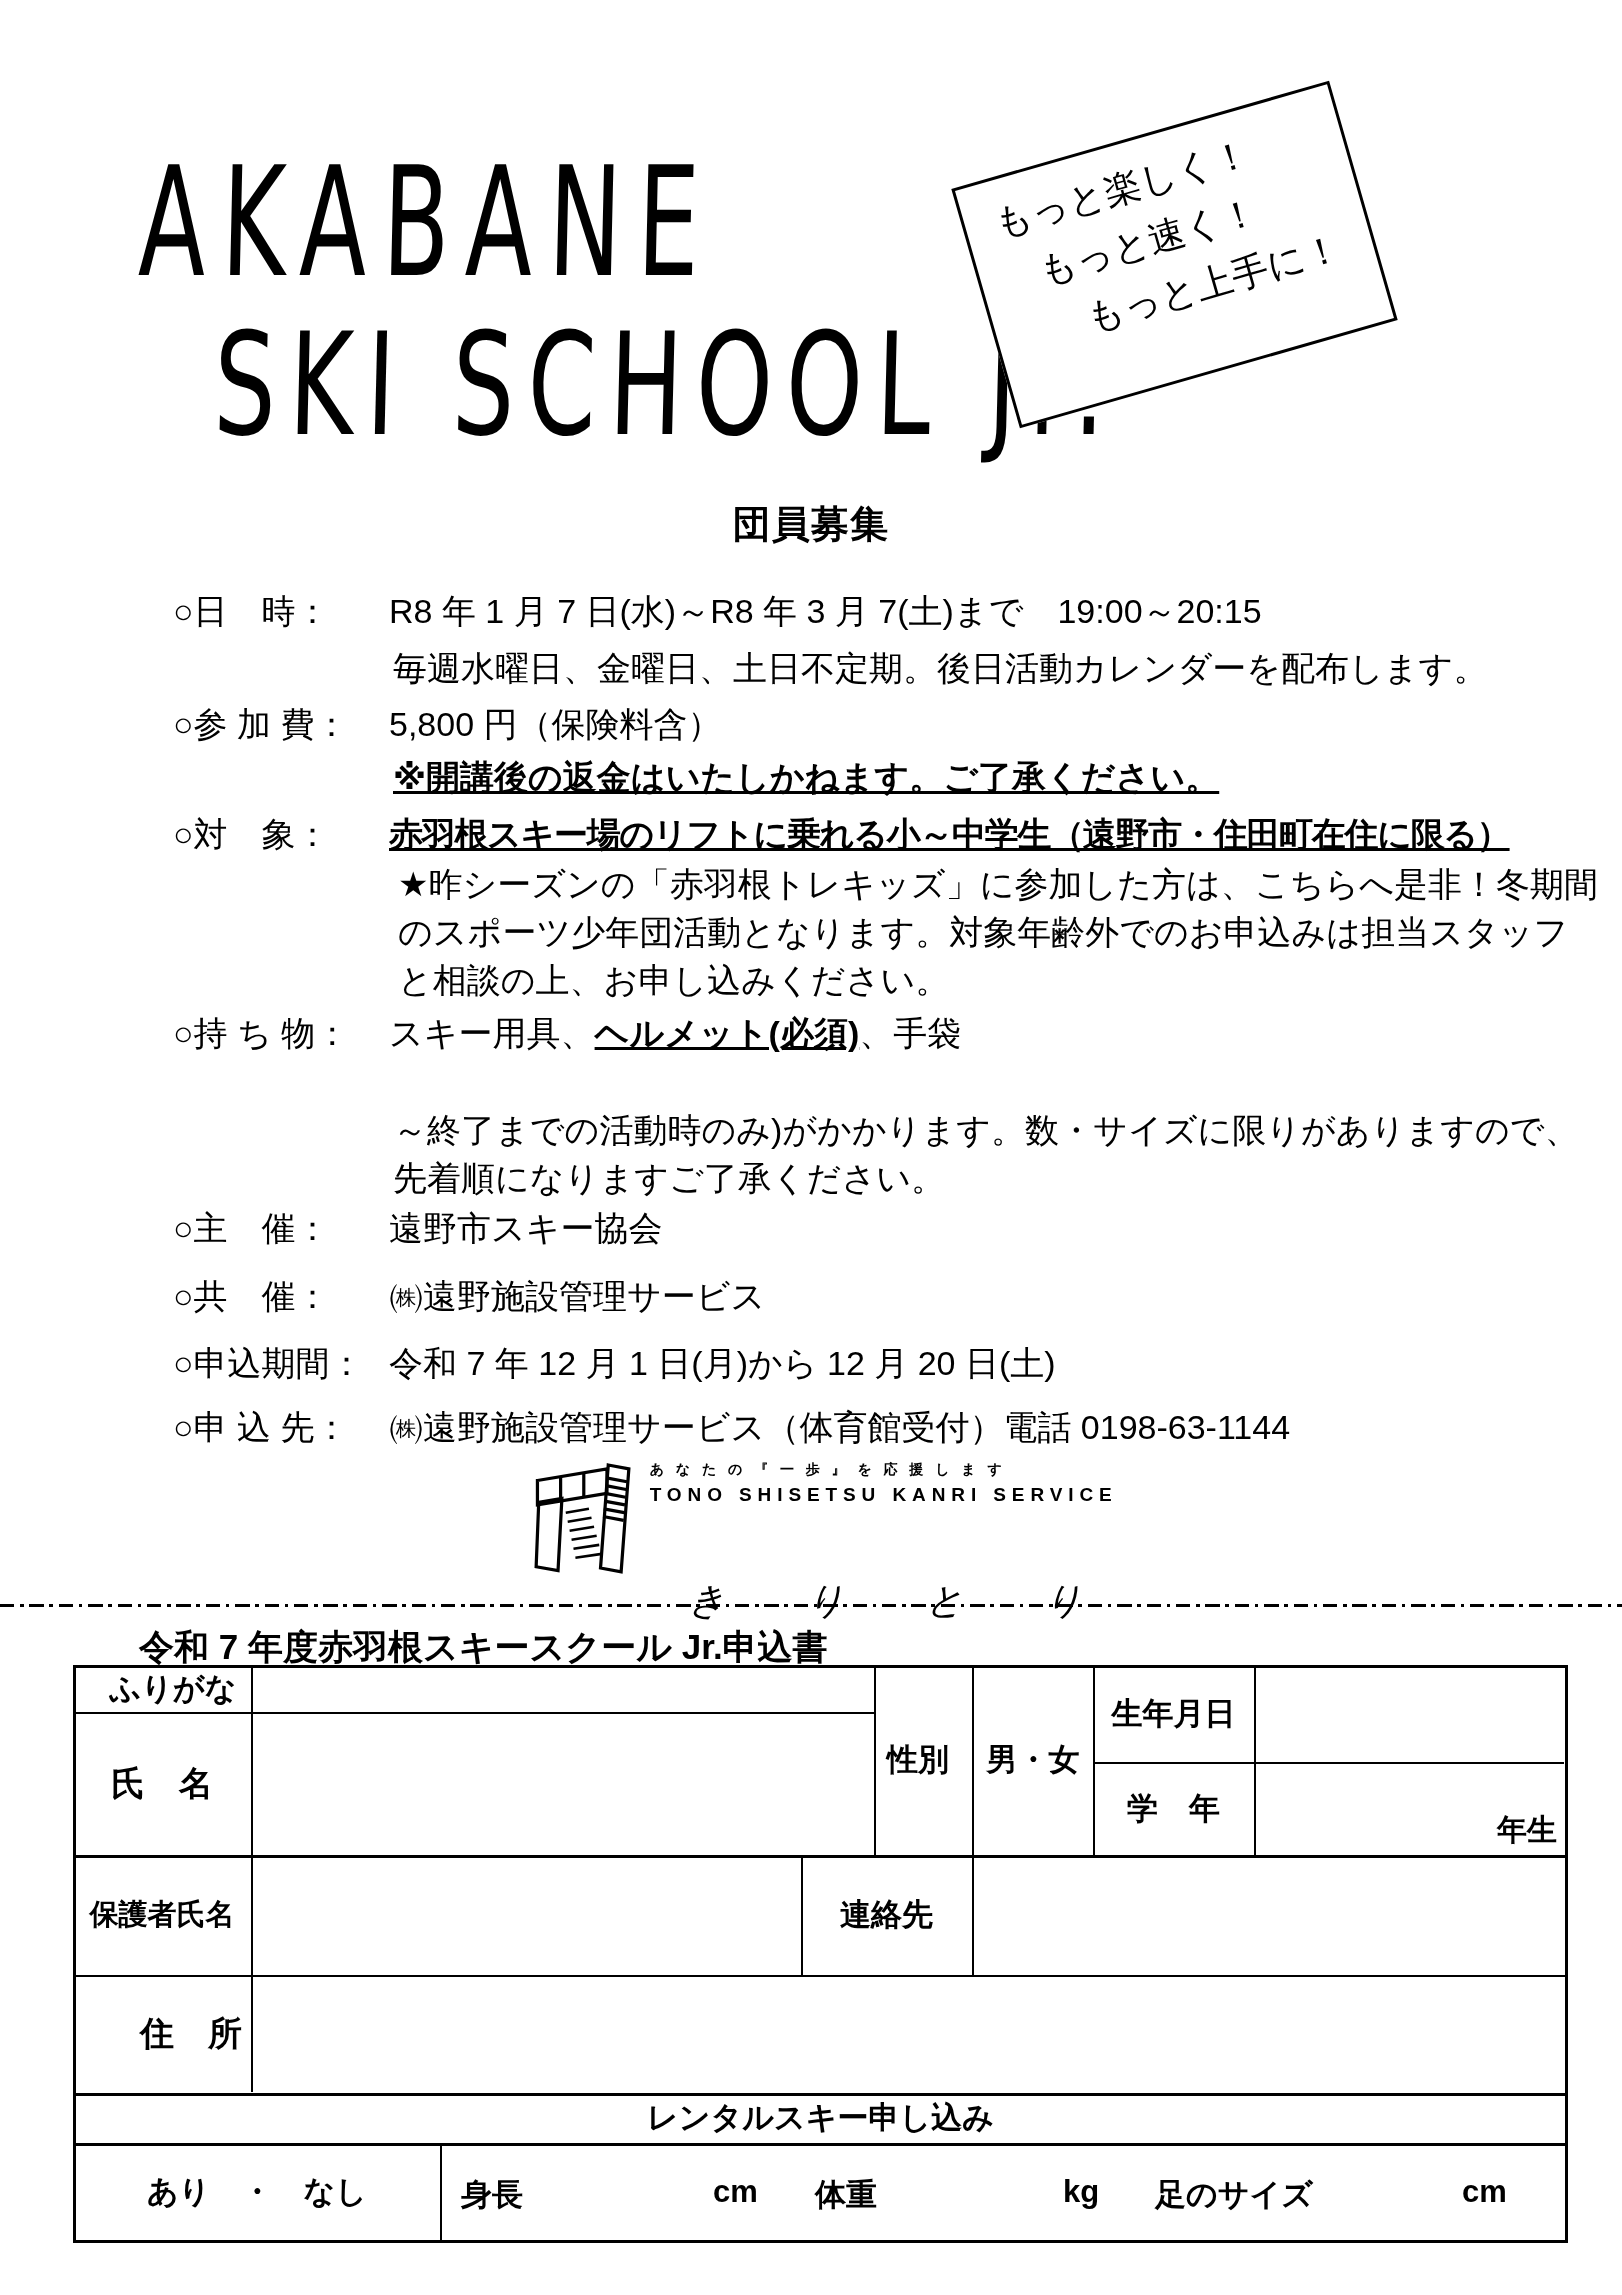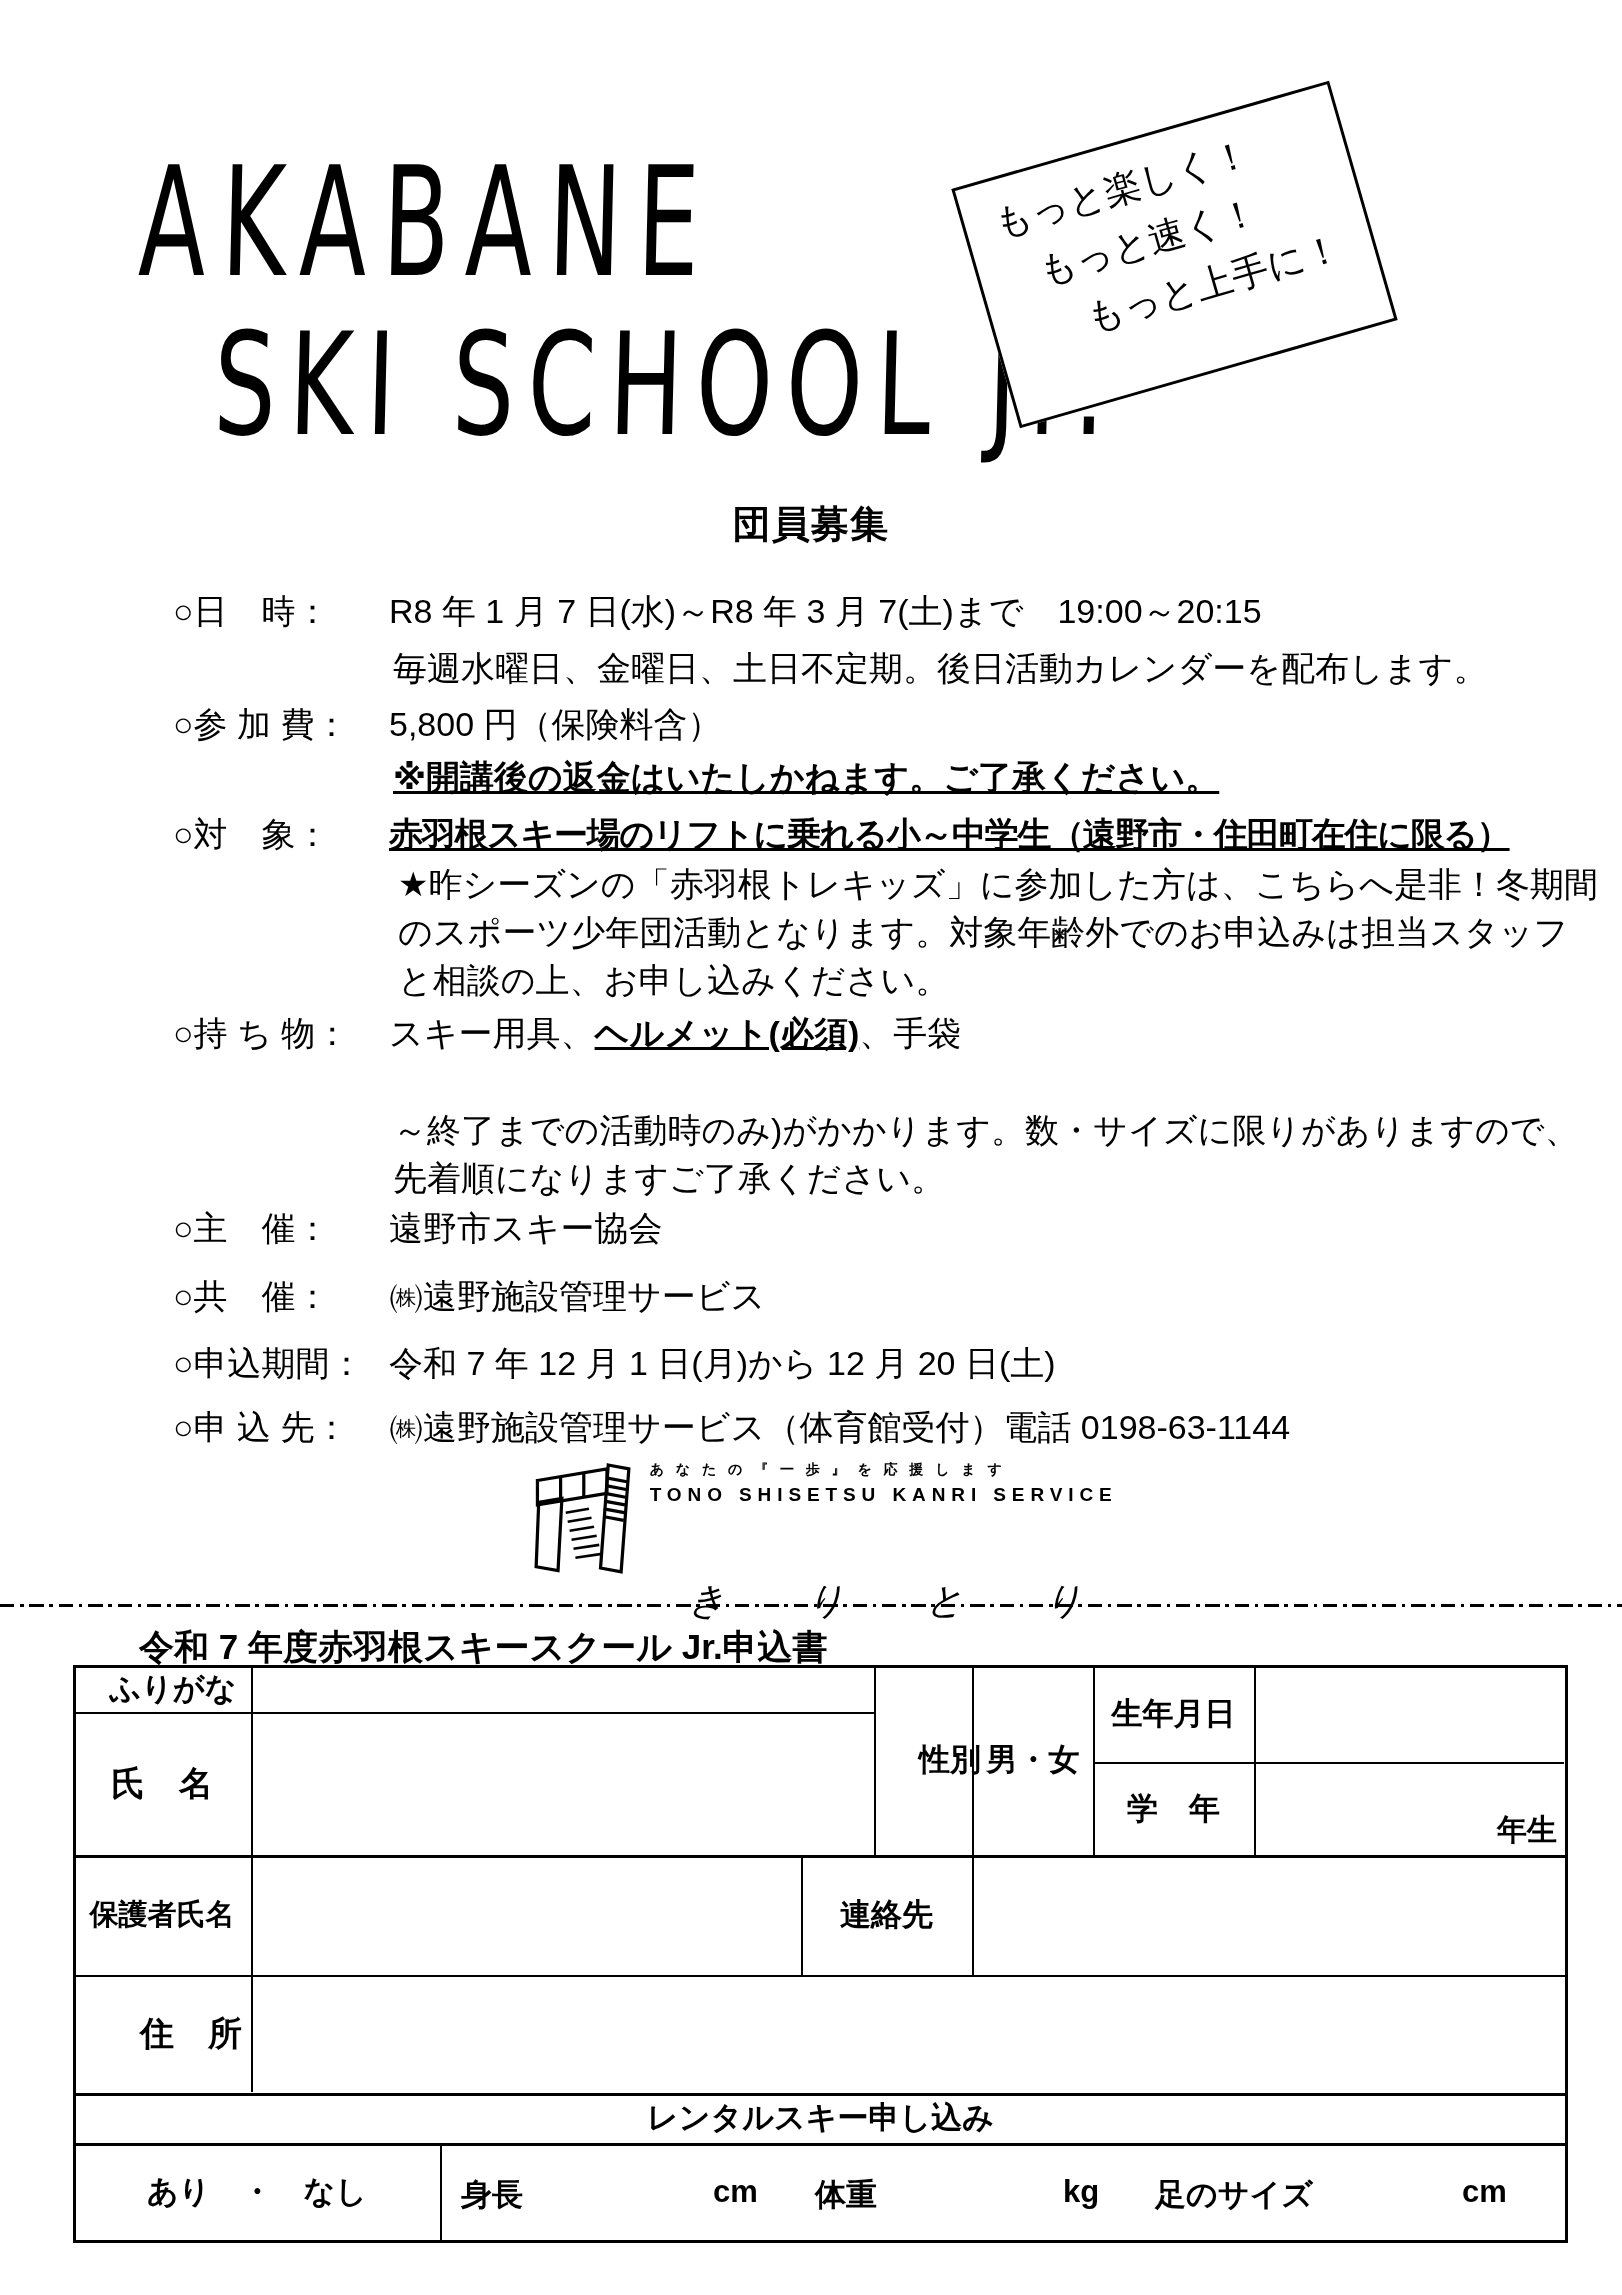--- a/index.html
+++ b/index.html
@@ -184,21 +184,21 @@
   <div class="vline" style="left:251px;top:1665px;width:2px;height:427px;"></div>
   <div class="vline" style="left:874px;top:1665px;width:2px;height:190px;"></div>
   <div class="vline" style="left:972px;top:1665px;width:2px;height:310px;"></div>
   <div class="vline" style="left:1093px;top:1665px;width:2px;height:190px;"></div>
   <div class="vline" style="left:1254px;top:1665px;width:2px;height:190px;"></div>
   <div class="vline" style="left:801px;top:1855px;width:2px;height:120px;"></div>
   <div class="vline" style="left:440px;top:2143px;width:2px;height:97px;"></div>
 
   <div class="flabel" style="left:73px;top:1665px;width:178px;height:47px;margin-left:11px;">ふりがな</div>
   <div class="flabel" style="left:73px;top:1712px;width:178px;height:143px;font-size:34px;">氏　名</div>
-  <div class="flabel" style="left:903px;top:1665px;width:94px;height:190px;">性別</div>
+  <div class="flabel" style="left:871px;top:1665px;width:94px;height:190px;">性別</div>
   <div class="flabel" style="left:972px;top:1665px;width:122px;height:190px;">男・女</div>
   <div class="flabel" style="left:1093px;top:1665px;width:161px;height:97px;">生年月日</div>
   <div class="flabel" style="left:1093px;top:1762px;width:161px;height:93px;">学　年</div>
   <div class="flabel" style="left:1485px;top:1811px;width:72px;height:39px;font-size:30px;justify-content:flex-end;">年生</div>
   <div class="flabel" style="left:73px;top:1855px;width:178px;height:120px;font-size:29px;">保護者氏名</div>
   <div class="flabel" style="left:801px;top:1855px;width:171px;height:120px;">連絡先</div>
   <div class="flabel" style="left:73px;top:1975px;width:178px;height:118px;font-size:34px;margin-left:29px;">住　所</div>
   <div class="flabel" style="left:73px;top:2093px;width:1495px;height:50px;">レンタルスキー申し込み</div>
   <div class="flabel" style="left:73px;top:2143px;width:368px;height:97px;">あり　・　なし</div>
 

